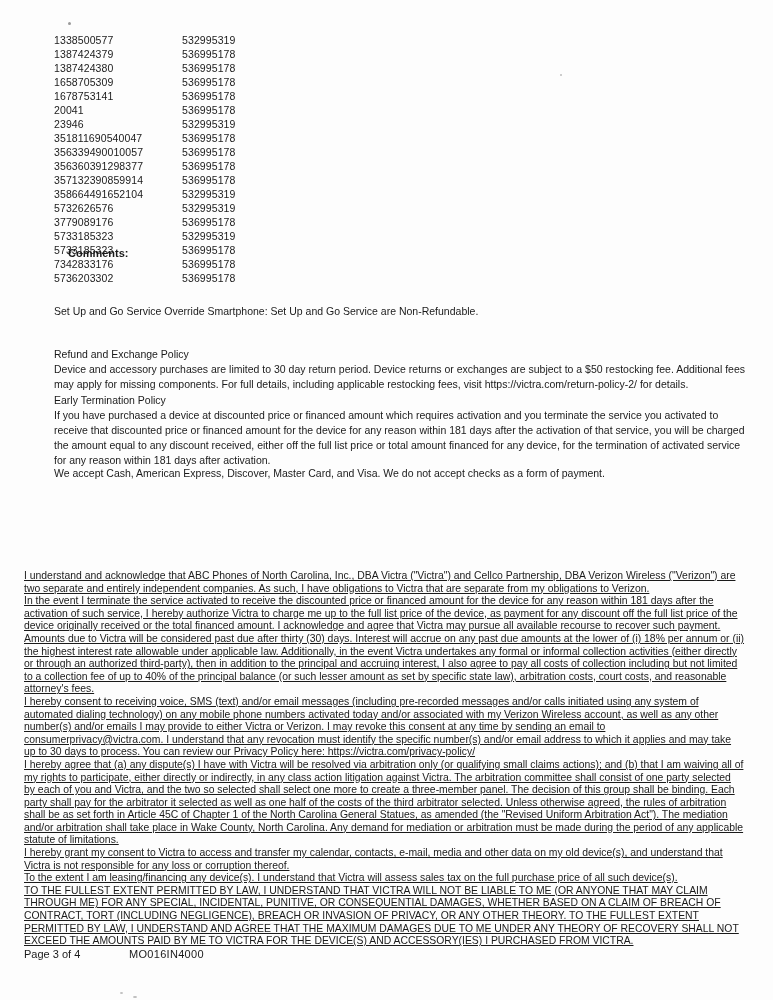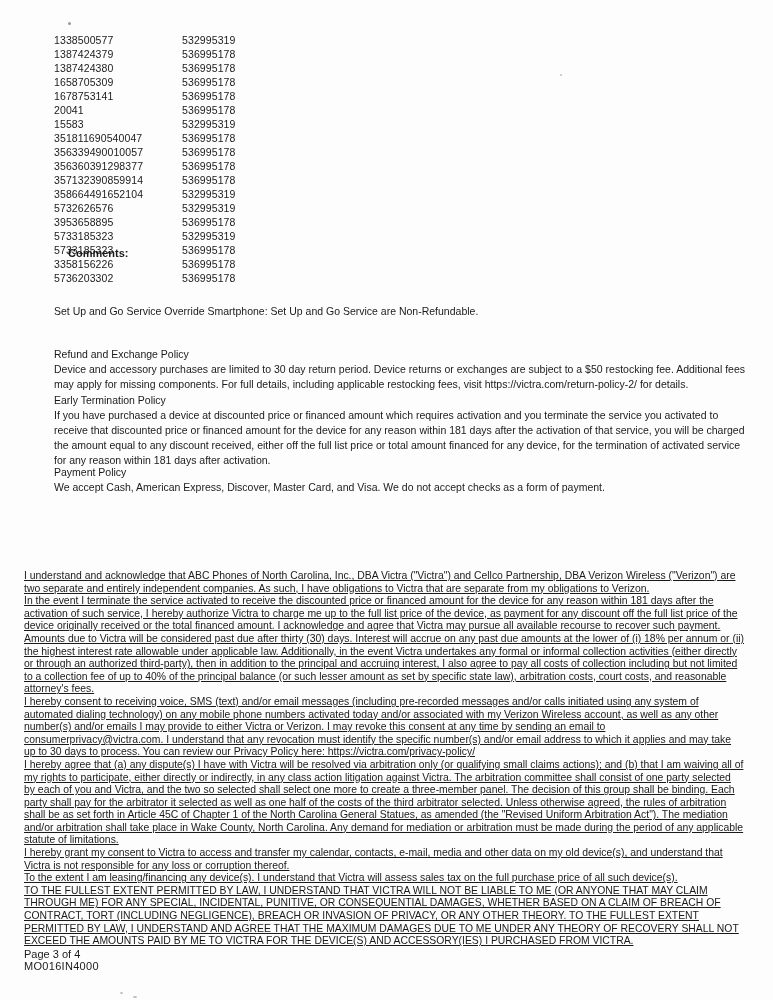--- a/index.html
+++ b/index.html
@@ -94,21 +94,20 @@
   .legal p + p { margin-top: 0px; }
 
   .footer {
     position: absolute;
     left: 24px;
     top: 948px;
     width: 720px;
     font-size: 11px;
     display: flex;
     align-items: baseline;
-    flex-direction: column;
   }
   .footer .pg { width: 105px; }
   .footer .doc { letter-spacing: 0.3px; }
 </style>
 </head>
 <body>
 
 <div class="page">
 
   <span class="speck s1"></span>
@@ -135,21 +134,21 @@
       </div>
       <div class="num-row">
         <span class="num-col-a">1678753141</span>
         <span class="num-col-b">536995178</span>
       </div>
       <div class="num-row">
         <span class="num-col-a">20041</span>
         <span class="num-col-b">536995178</span>
       </div>
       <div class="num-row">
-        <span class="num-col-a">15583</span>
+        <span class="num-col-a">23946</span>
         <span class="num-col-b">532995319</span>
       </div>
       <div class="num-row">
         <span class="num-col-a">351811690540047</span>
         <span class="num-col-b">536995178</span>
       </div>
       <div class="num-row">
         <span class="num-col-a">356339490010057</span>
         <span class="num-col-b">536995178</span>
       </div>
@@ -163,33 +162,33 @@
       </div>
       <div class="num-row">
         <span class="num-col-a">358664491652104</span>
         <span class="num-col-b">532995319</span>
       </div>
       <div class="num-row">
         <span class="num-col-a">5732626576</span>
         <span class="num-col-b">532995319</span>
       </div>
       <div class="num-row">
-        <span class="num-col-a">3953658895</span>
+        <span class="num-col-a">3779089176</span>
         <span class="num-col-b">536995178</span>
       </div>
       <div class="num-row">
         <span class="num-col-a">5733185323</span>
         <span class="num-col-b">532995319</span>
       </div>
       <div class="num-row">
         <span class="num-col-a">5733185323</span>
         <span class="num-col-b">536995178</span>
       </div>
       <div class="num-row">
-        <span class="num-col-a">3358156226</span>
+        <span class="num-col-a">7342833176</span>
         <span class="num-col-b">536995178</span>
       </div>
       <div class="num-row">
         <span class="num-col-a">5736203302</span>
         <span class="num-col-b">536995178</span>
       </div>
     </div>
 
   <div class="comments-label">Comments:</div>
 
@@ -199,21 +198,20 @@
     <div class="sec-title">Refund and Exchange Policy</div>
     <div class="sec-body">Device and accessory purchases are limited to 30 day return period. Device returns or exchanges are subject to a $50 restocking fee. Additional fees may apply for missing components. For full details, including applicable restocking fees, visit https://victra.com/return-policy-2/ for details.</div>
   </div>
 
   <div class="blk b-early">
     <div class="sec-title">Early Termination Policy</div>
     <div class="sec-body">If you have purchased a device at discounted price or financed amount which requires activation and you terminate the service you activated to receive that discounted price or financed amount for the device for any reason within 181 days after the activation of that service, you will be charged the amount equal to any discount received, either off the full list price or total amount financed for any device, for the termination of activated service for any reason within 181 days after activation.</div>
   </div>
 
   <div class="blk b-pay">
-    <div class="sec-title">Payment Policy</div>
     <div class="sec-body">We accept Cash, American Express, Discover, Master Card, and Visa.  We do not accept checks as a form of payment.</div>
   </div>
 
   <div class="legal">
     <p>I understand and acknowledge that ABC Phones of North Carolina, Inc., DBA Victra ("Victra") and Cellco Partnership, DBA Verizon Wireless ("Verizon") are two separate and entirely independent companies. As such, I have obligations to Victra that are separate from my obligations to Verizon.</p>
     <p>In the event I terminate the service activated to receive the discounted price or financed amount for the device for any reason within 181 days after the activation of such service, I hereby authorize Victra to charge me up to the full list price of the device, as payment for any discount off the full list price of the device originally received or the total financed amount. I acknowledge and agree that Victra may pursue all available recourse to recover such payment.</p>
     <p>Amounts due to Victra will be considered past due after thirty (30) days. Interest will accrue on any past due amounts at the lower of (i) 18% per annum or (ii) the highest interest rate allowable under applicable law. Additionally, in the event Victra undertakes any formal or informal collection activities (either directly or through an authorized third-party), then in addition to the principal and accruing interest, I also agree to pay all costs of collection including but not limited to a collection fee of up to 40% of the principal balance (or such lesser amount as set by specific state law), arbitration costs, court costs, and reasonable attorney's fees.</p>
     <p>I hereby consent to receiving voice, SMS (text) and/or email messages (including pre-recorded messages and/or calls initiated using any system of automated dialing technology) on any mobile phone numbers activated today and/or associated with my Verizon Wireless account, as well as any other number(s) and/or emails I may provide to either Victra or Verizon.  I may revoke this consent at any time by sending an email to consumerprivacy@victra.com. I understand that any revocation must identify the specific number(s) and/or email address to which it applies and may take up to 30 days to process. You can review our Privacy Policy here: https://victra.com/privacy-policy/</p>
     <p>I hereby agree that (a) any dispute(s) I have with Victra will be resolved via arbitration only (or qualifying small claims actions); and (b) that I am waiving all of my rights to participate, either directly or indirectly, in any class action litigation against Victra.  The arbitration committee shall consist of one party selected by each of you and Victra, and the two so selected shall select one more to create a three-member panel.  The decision of this group shall be binding. Each party shall pay for the arbitrator it selected as well as one half of the costs of the third arbitrator selected.  Unless otherwise agreed, the rules of arbitration shall be as set forth in Article 45C of Chapter 1 of the North Carolina General Statues, as amended (the "Revised Uniform Arbitration Act").  The mediation and/or arbitration shall take place in Wake County, North Carolina.  Any demand for mediation or arbitration must be made during the period of any applicable statute of limitations.</p>
     <p>I hereby grant my consent to Victra to access and transfer my calendar, contacts, e-mail, media and other data on my old device(s), and understand that Victra is not responsible for any loss or corruption thereof.</p>

